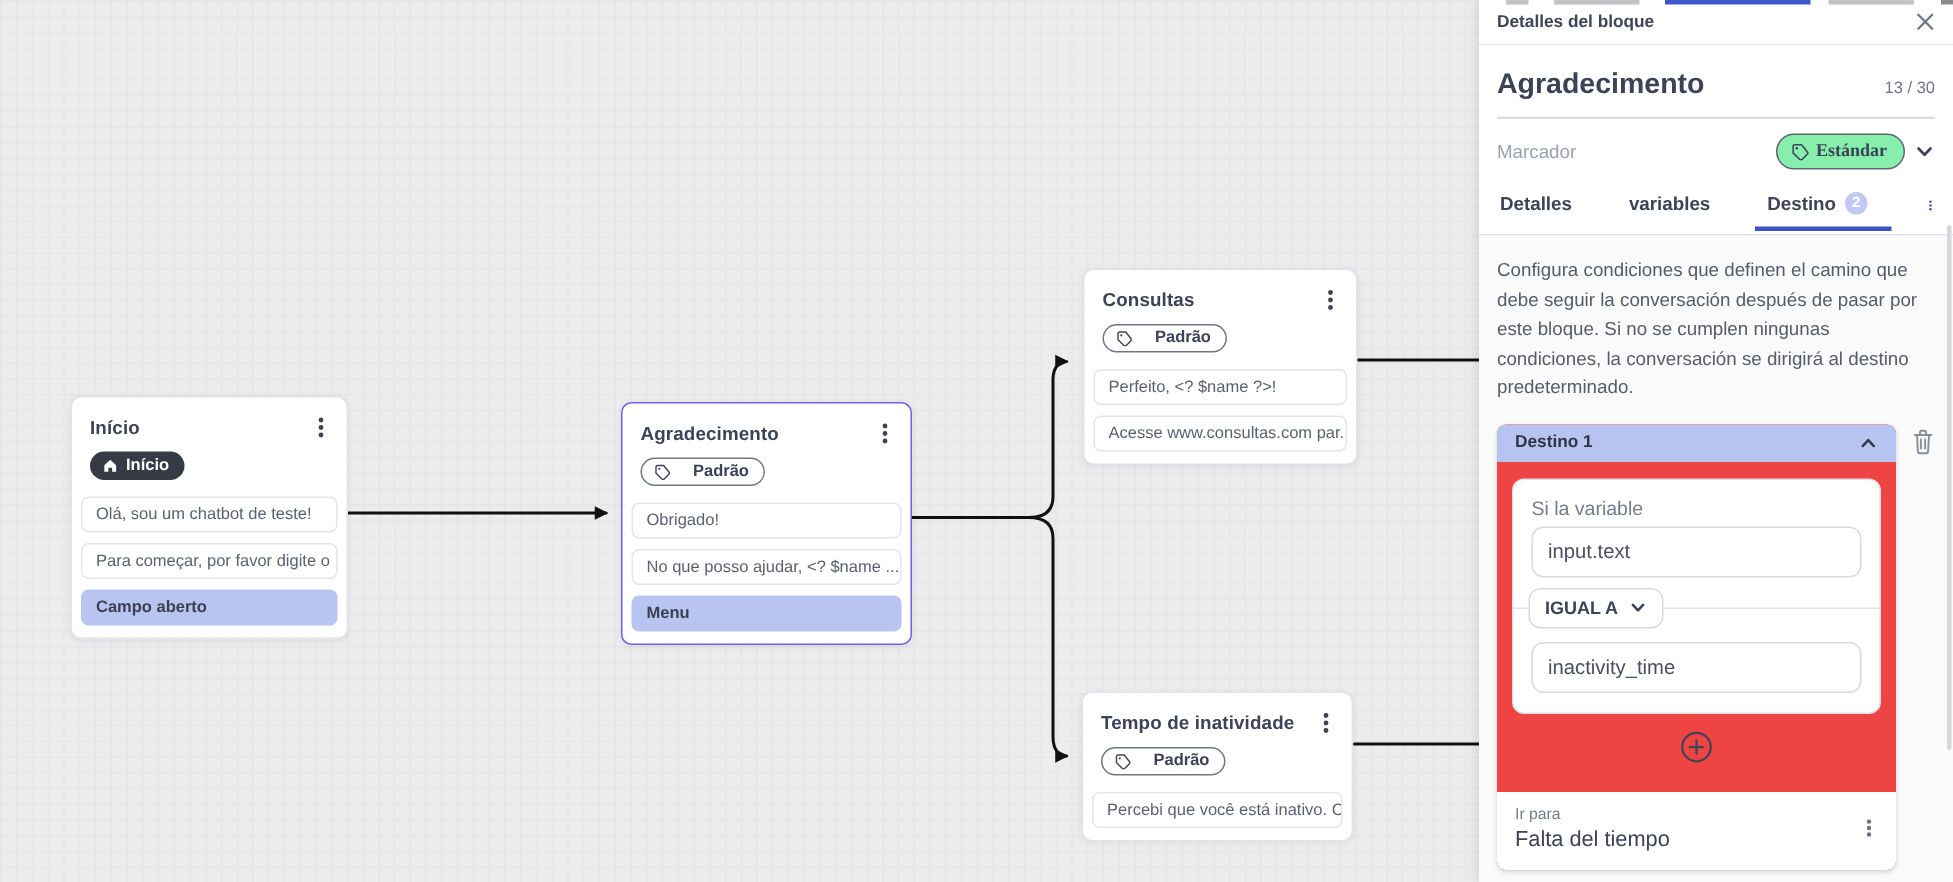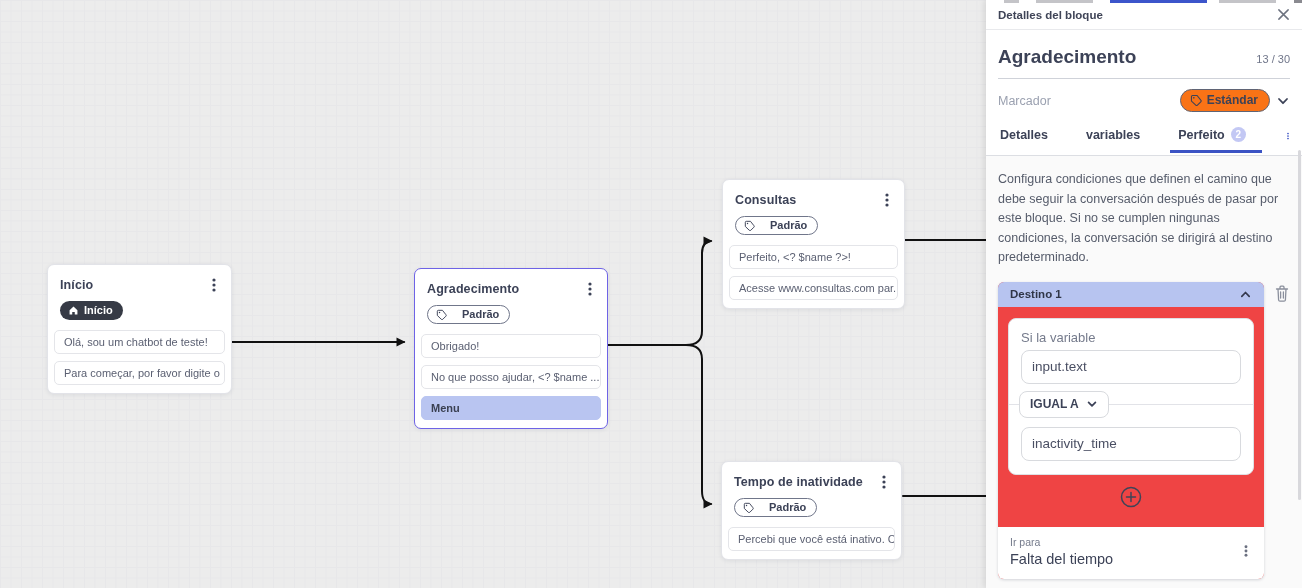--- a/index.html
+++ b/index.html
@@ -55,21 +55,21 @@
   .panel-header .ph-title { font-size:11.5px; font-weight:bold; color:#3f4457; }
   .close-btn { cursor:pointer; display:flex; }
   .title-row { display:flex; align-items:baseline; justify-content:space-between; margin:16px 12px 0; padding-bottom:10px; border-bottom:1px solid #cfd2d9; }
   .block-name { font-size:19px; font-weight:bold; color:#3c4257; }
   .counter { font-size:11px; color:#70768a; }
   .marker-row { display:flex; align-items:center; justify-content:space-between; margin:10px 12px 0; }
   .marker-label { font-size:12.5px; color:#9ba1b0; }
   .marker-right { display:flex; align-items:center; gap:6px; }
   .pill {
     display:inline-flex; align-items:center; gap:5px; border:1.5px solid #5f6475; border-radius:999px;
-    padding:3px 11px 4px 9px; font-size:12px; font-weight:bold; color:#3c4257; cursor:pointer; background:#f97316;
+    padding:3px 11px 4px 9px; font-size:12px; font-weight:bold; color:#3c4257; cursor:pointer; background:#86efac;font-family:Liberation Serif, serif;
   }
   .tabs { display:flex; align-items:center; margin-top:12px; border-bottom:1px solid #dcdee3; padding:0 12px; height:32px; }
   .tab { font-size:12.5px; font-weight:bold; color:#3c4257; padding:0 2px 10px; margin-right:34px; position:relative; cursor:pointer; display:flex; align-items:center; gap:6px; }
   .tab.active::after { content:""; position:absolute; left:-6px; right:-14px; bottom:-1px; height:3px; background:#3b53c4; }
   .tab-badge { width:15px; height:15px; border-radius:50%; background:#c3c8f4; color:#fff; font-size:10px; font-weight:bold; display:flex; align-items:center; justify-content:center; }
   .tabs .dots { margin-left:auto; color:#3b53c4; padding-bottom:8px; }
   .panel-body { background:#fafafa; height:447px; padding:14px 12px 0; position:relative; }
   .desc { font-size:12.5px; color:#565c6b; line-height:1.56; width:286px; }
   .dest-row { display:flex; align-items:flex-start; gap:10px; margin-top:14px; }
   .dest-card { width:271px; border-radius:6px; box-shadow:0 1px 3px rgba(30,34,60,.18); background:#ef4444; overflow:hidden; }
@@ -136,20 +136,21 @@
       <span class="start-badge">
         <svg width="11" height="11" viewBox="0 0 14 14">
             <path d="M2 6.6 L7 2 L12 6.6 V12 H8.6 V8.8 H5.4 V12 H2 z" fill="#fff"></path>
           </svg>
         <span>Início</span>
       </span>
     </div>
     <div class="msgs">
       <div class="msg">Olá, sou um chatbot de teste!</div>
       <div class="msg">Para começar, por favor digite o ...</div>
+      <div class="msg hl">Campo aberto</div>
     </div>
   </div>
 
   <div class="node selected" style="left:414px;top:268px;width:194px;">
     <div class="node-head">
       <span class="node-title">Agradecimento</span>
       <svg class="dots" width="14" height="16" viewBox="0 0 14 16">
           <g fill="currentColor">
             <circle cx="7" cy="3" r="1.6"></circle>
             <circle cx="7" cy="8" r="1.6"></circle>
@@ -262,21 +263,21 @@
     </div>
 
     <div class="tabs">
       <span class="tab">
           <span>Detalles</span>
         </span>
       <span class="tab">
           <span>variables</span>
         </span>
       <span class="tab active">
-        <span>Perfeito</span>
+        <span>Destino</span>
         <span class="tab-badge">2</span>
       </span>
       <svg class="dots" width="12" height="16" viewBox="0 0 14 16">
           <g fill="currentColor">
             <circle cx="7" cy="3" r="1.7"></circle>
             <circle cx="7" cy="8" r="1.7"></circle>
             <circle cx="7" cy="13" r="1.7"></circle>
           </g>
         </svg>
     </div>

